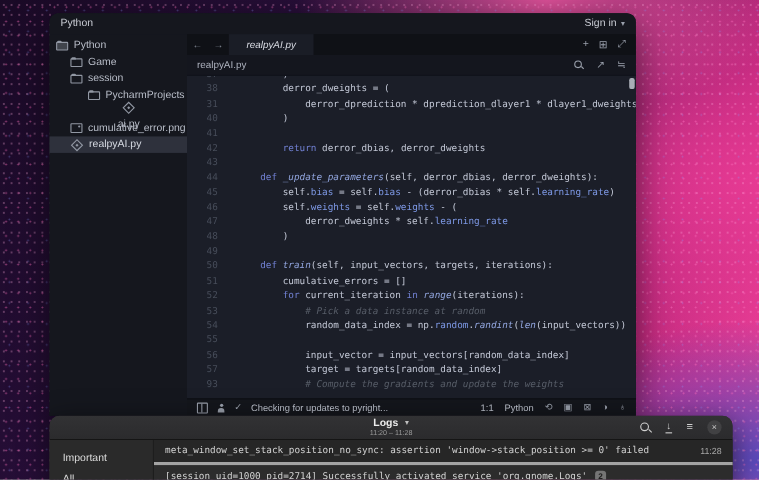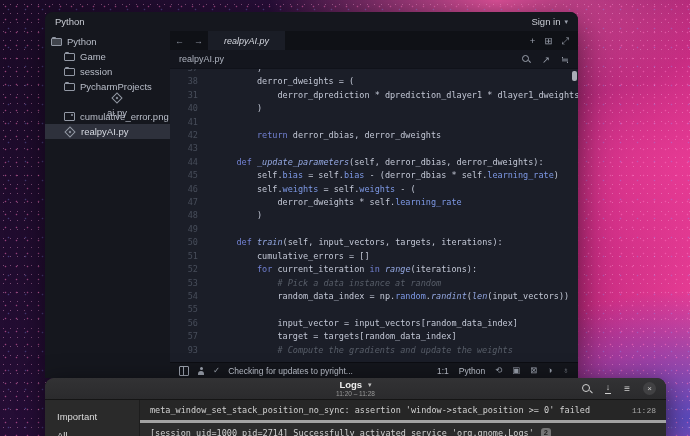--- a/index.html
+++ b/index.html
@@ -84,21 +84,21 @@
   .ic-close-circle{width:13px;height:13px;border-radius:50%;background:#414143;color:#cdcdcd;
     display:flex;align-items:center;justify-content:center;font-size:8px;line-height:1;}
   .logs-body{display:flex;height:50px;}
   .logs-side{width:95px;flex-shrink:0;background:#2a2a2a;border-right:1px solid #1d1d1d;padding-top:7px;box-sizing:border-box;}
   .logs-side-item{font-size:9.5px;color:#dcdcdc;padding:4px 12px;}
   .logs-list{flex:1;display:flex;flex-direction:column;min-width:0;}
   .log-row{height:20px;display:flex;align-items:center;padding:0 10px;border-bottom:3px solid #a3a3a3;
     font-family:"DejaVu Sans Mono",monospace;font-size:8.5px;color:#d2d2d2;white-space:nowrap;overflow:hidden;}
   .log-row:nth-child(odd){background:#262626;}
   .log-row:nth-child(even){background:#2c2c2c;}
-  .log-time{margin-left:auto;color:#a5a5a5;font-size:8px;font-family:Liberation Mono, monospace;flex-shrink:0;padding-left:8px;}
+  .log-time{margin-left:auto;color:#a5a5a5;font-size:8px;font-family:Liberation Sans, sans-serif;flex-shrink:0;padding-left:8px;}
   .log-badge{margin-left:7px;background:#757575;color:#1f1f1f;border-radius:3px;padding:0 3px;
     font-size:7.5px;font-weight:bold;height:10px;line-height:10px;font-family:"Liberation Sans",sans-serif;}
 </style>
 </head>
 <body>
 
 <div class="editor-window">
   <div class="titlebar">
     <span class="title">Python</span>
     <span class="signin">
@@ -113,21 +113,21 @@
           <span>Python</span>
         </div>
         <div class="tree-row" style="padding-left: 19px;">
           <span class="tico ic-folder"></span>
           <span>Game</span>
         </div>
         <div class="tree-row" style="padding-left: 19px;">
           <span class="tico ic-folder"></span>
           <span>session</span>
         </div>
-        <div class="tree-row" style="padding-left: 19px;">
+        <div class="tree-row" style="padding-left: 19px; margin-left: 16px;">
           <span class="tico ic-folder"></span>
           <span>PycharmProjects</span>
         </div>
         <div class="tree-row" style="padding-left: 19px; flex-direction: column;">
           <span class="tico ic-py"></span>
           <span>ai.py</span>
         </div>
         <div class="tree-row" style="padding-left: 19px;">
           <span class="tico ic-img"></span>
           <span>cumulative_error.png</span>

